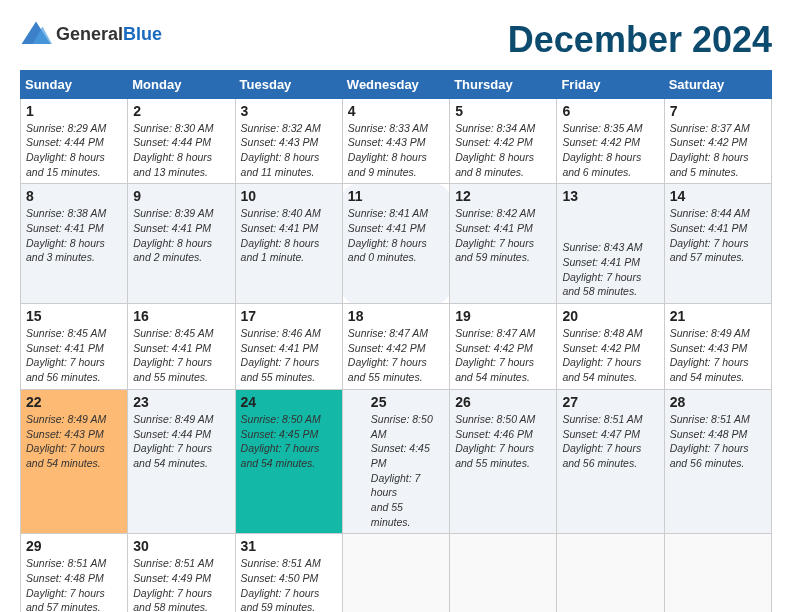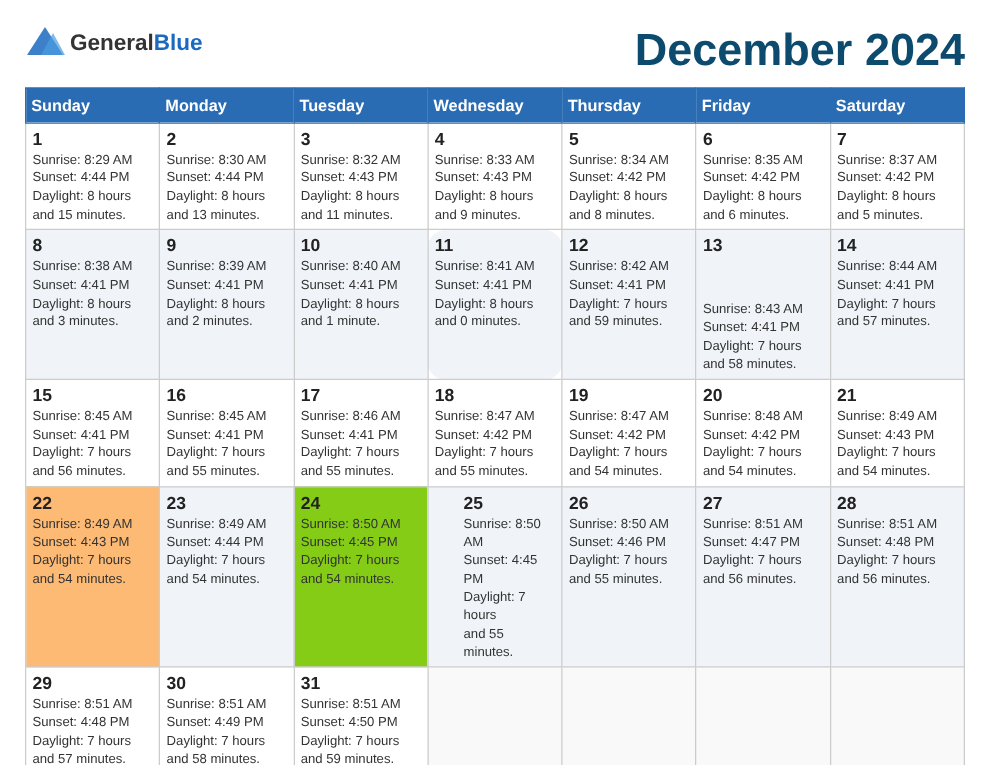--- a/index.html
+++ b/index.html
@@ -68,20 +68,21 @@
       font-size: 14px;
       font-weight: bold;
       color: #222;
       display: block;
       margin-bottom: 2px;
     }
     .day-info {
       font-size: 10.5px;
       color: #333;
       line-height: 1.4;
+      font-style: italic;
     }
     .empty-cell {
       background: #f9f9f9 !important;
     }
   </style>
 </head>
 <body>
 
 <div class="header-area">
   <div class="logo">
@@ -272,21 +273,21 @@
 Daylight: 7 hours
 and 54 minutes.</div>
         </td>
         <td style="background-color: rgb(240, 244, 248);">
           <span class="day-num">23</span>
           <div class="day-info" style="white-space: pre-line;">Sunrise: 8:49 AM
 Sunset: 4:44 PM
 Daylight: 7 hours
 and 54 minutes.</div>
         </td>
-        <td style="background-color: #84cc16;">
+        <td style="background-color: #14b8a6;">
           <span class="day-num">24</span>
           <div class="day-info" style="white-space: pre-line;">Sunrise: 8:50 AM
 Sunset: 4:45 PM
 Daylight: 7 hours
 and 54 minutes.</div>
         </td>
         <td style="background-color: rgb(240, 244, 248); padding-left: 28px;">
           <span class="day-num">25</span>
           <div class="day-info" style="white-space: pre-line;">Sunrise: 8:50 AM
 Sunset: 4:45 PM

